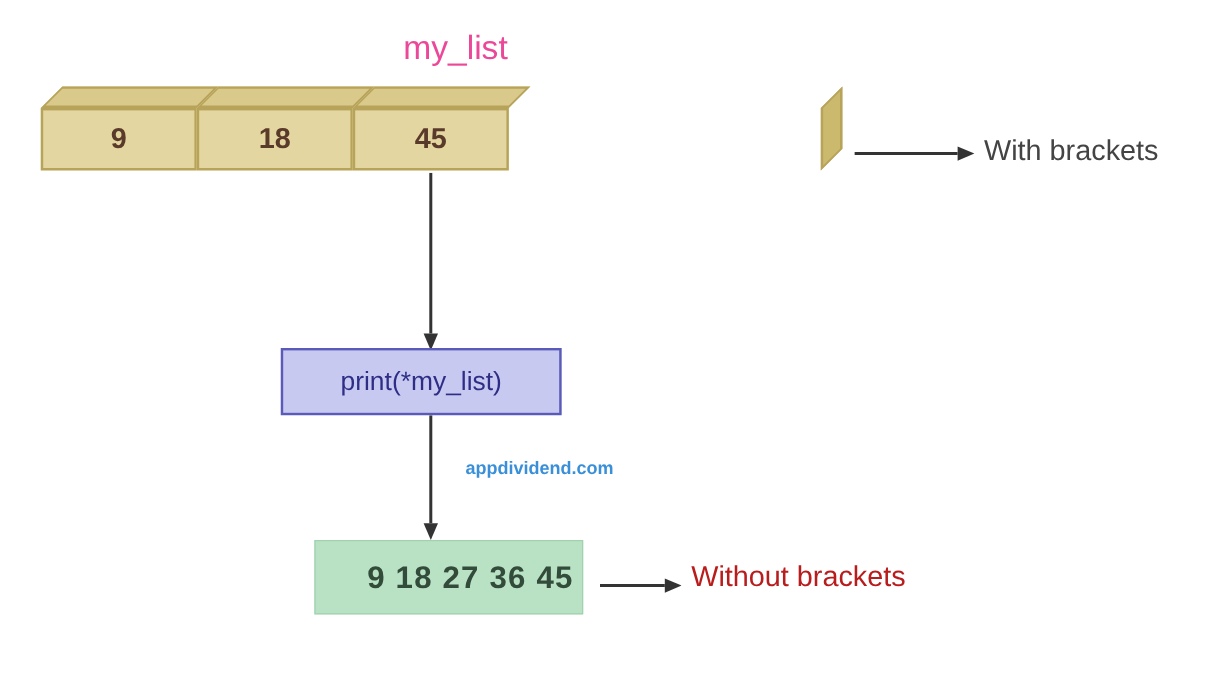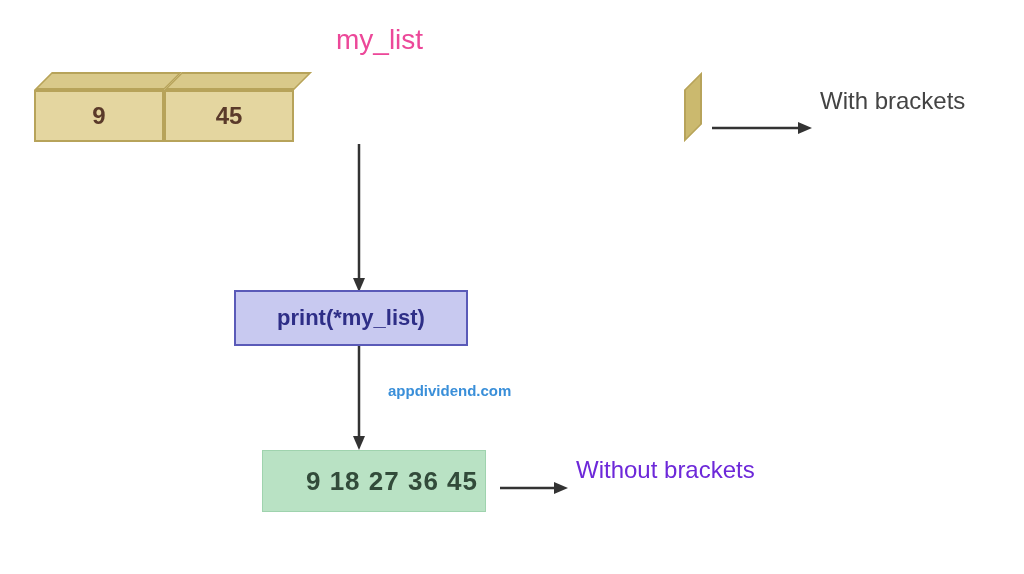--- a/index.html
+++ b/index.html
@@ -68,21 +68,21 @@
     transform-origin: top left;
   }
   
   .arrow-right-1 {
     position: absolute;
     top: 118px;
     left: 712px;
   }
   .label-with {
     position: absolute;
-    top: 87px;
+    top: 112px;
     left: 820px;
     font-size: 24px;
     color: #444;
   }
   .arrow-down-1 {
     position: absolute;
     top: 144px;
     left: 349px;
   }
   
@@ -91,21 +91,21 @@
     top: 290px;
     left: 234px;
     width: 234px;
     height: 56px;
     background: #c8c9f0;
     border: 2px solid #5a5ab8;
     display: flex;
     align-items: center;
     justify-content: center;
     font-size: 22px;
-    font-weight: 700;
+    font-weight: 400;
     color: #2e2e87;
   }
   .arrow-down-2 {
     position: absolute;
     top: 346px;
     left: 349px;
   }
   .watermark {
     position: absolute;
     top: 382px;
@@ -132,41 +132,45 @@
     letter-spacing: 1px;
     padding-left: 36px;
   }
   .arrow-right-2 {
     position: absolute;
     top: 478px;
     left: 500px;
   }
   .label-without {
     position: absolute;
-    top: 456px;
+    top: 467px;
     left: 576px;
     font-size: 24px;
-    color: #6d28d9;
+    color: #b91c1c;
   }
   
   svg.arrow line { stroke: #333; stroke-width: 2.5; }
   svg.arrow polygon { fill: #333; }
 </style>
 </head>
 <body>
 
 <div class="title">my_list</div>
 
 <div class="list-row">
   <div class="cell-wrap">
     <div class="cell-top"></div>
     <div class="cell-front">9</div>
   </div>
   <div class="cell-wrap">
     <div class="cell-top"></div>
+    <div class="cell-front">18</div>
+  </div>
+  <div class="cell-wrap">
+    <div class="cell-top"></div>
     <div class="cell-front">45</div>
   </div>
 </div>
 <div class="row-side"></div>
 
 <svg class="arrow arrow-right-1" width="100" height="20">
   <line x1="0" y1="10" x2="86" y2="10"></line>
   <polygon points="86,4 100,10 86,16"></polygon>
 </svg>
 <div class="label-with">With brackets</div>

